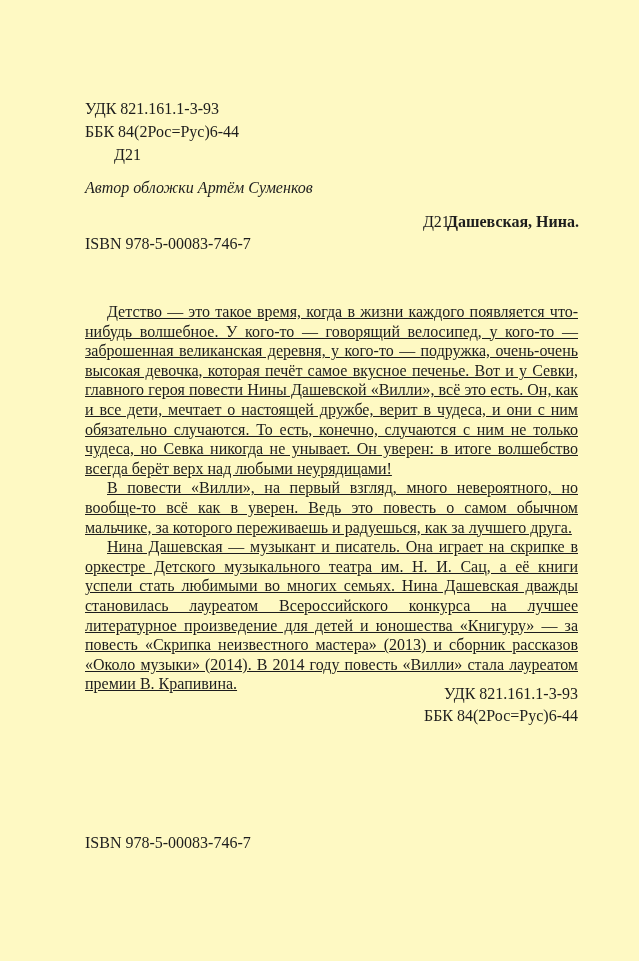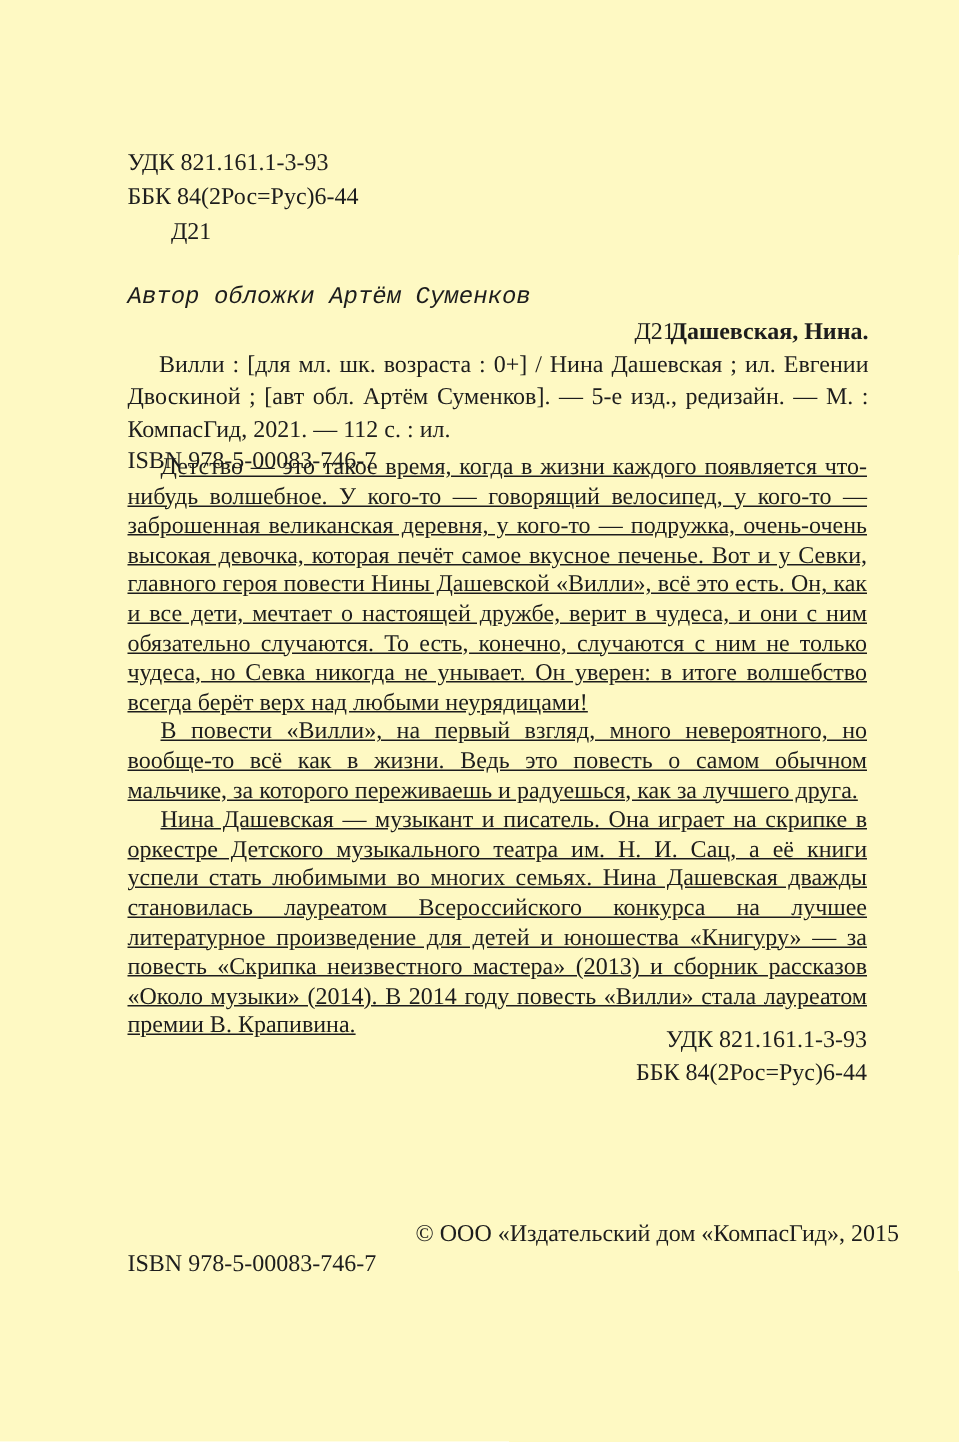--- a/index.html
+++ b/index.html
@@ -27,24 +27,23 @@
     top: 97px;
     line-height: 23px;
     white-space: nowrap;
   }
   .class-top .author-sign { padding-left: 29px; }
 
   
   .cover-author {
     position: absolute;
     left: 85px;
-    top: 189px;
+    top: 178px;
     font-style: italic;
     white-space: nowrap;
-    font-family: Liberation Mono, monospace;
   }
 
   
   .bib {
     position: absolute;
     left: 62px;
     top: 211px;
     width: 517px;
     line-height: 21.5px;
   }
@@ -119,36 +118,34 @@
   <div class="class-top">
     <p>УДК 821.161.1-3-93</p>
     <p>ББК 84(2Рос=Рус)6-44</p>
     <p class="author-sign">Д21</p>
   </div>
 
   <p class="cover-author">Автор обложки Артём Суменков</p>
 
   <div class="bib">
     <p class="bib-head"><span class="bib-code">Д21</span><span class="bib-name">Дашевская, Нина.</span></p>
-    <p class="bib-desc">Вилли : [для мл. шк. возраста : 0+] / Нина Дашевская ; ил. Евгении Двоскиной ; [авт обл. Артём Суменков]. — 5-е изд., редизайн. — М. : КомпасГид, 2021. — 112 с. : ил.</p>
     <p class="bib-isbn">ISBN 978-5-00083-746-7</p>
   </div>
 
   <div class="annotation">
     <p>Детство — это такое время, когда в жизни каждого появляется что-нибудь волшебное. У кого-то — говорящий велосипед, у кого-то — заброшенная великанская деревня, у кого-то — подружка, очень-очень высокая девочка, которая печёт самое вкусное печенье. Вот и у Севки, главного героя повести Нины Дашевской «Вилли», всё это есть. Он, как и все дети, мечтает о настоящей дружбе, верит в чудеса, и они с ним обязательно случаются. То есть, конечно, случаются с ним не только чудеса, но Севка никогда не унывает. Он уверен: в итоге волшебство всегда берёт верх над любыми неурядицами!</p>
-    <p>В повести «Вилли», на первый взгляд, много невероятного, но вообще-то всё как в жизни. Ведь это повесть о самом обычном мальчике, за которого переживаешь и радуешься, как за лучшего друга.</p>
+    <p>В повести «Вилли», на первый взгляд, много невероятного, но вообще-то всё как в уверен. Ведь это повесть о самом обычном мальчике, за которого переживаешь и радуешься, как за лучшего друга.</p>
     <p>Нина Дашевская — музыкант и писатель. Она играет на скрипке в оркестре Детского музыкального театра им. Н. И. Сац, а её книги успели стать любимыми во многих семьях. Нина Дашевская дважды становилась лауреатом Всероссийского конкурса на лучшее литературное произведение для детей и юношества «Книгуру» — за повесть «Скрипка неизвестного мастера» (2013) и сборник рассказов «Около музыки» (2014). В 2014 году повесть «Вилли» стала лауреатом премии В. Крапивина.</p>
   </div>
 
   <div class="class-bottom">
     <p>УДК 821.161.1-3-93</p>
     <p>ББК 84(2Рос=Рус)6-44</p>
   </div>
 
 
   <div class="footer">
     <p class="isbn-footer">ISBN 978-5-00083-746-7</p>
     <div class="copyrights">
-      <p>© ООО «Издательский дом «КомпасГид», 2015</p>
     </div>
   </div>
 
 </div>
 
 </body></html>

